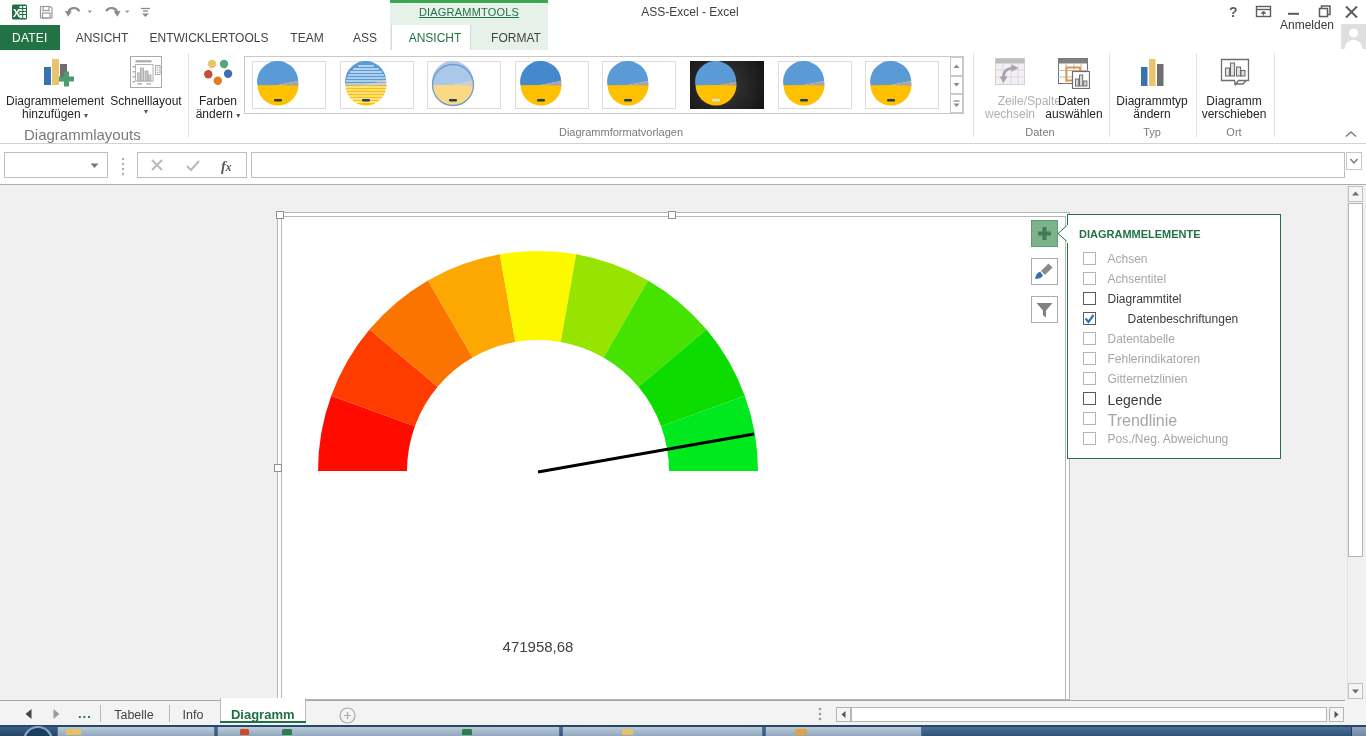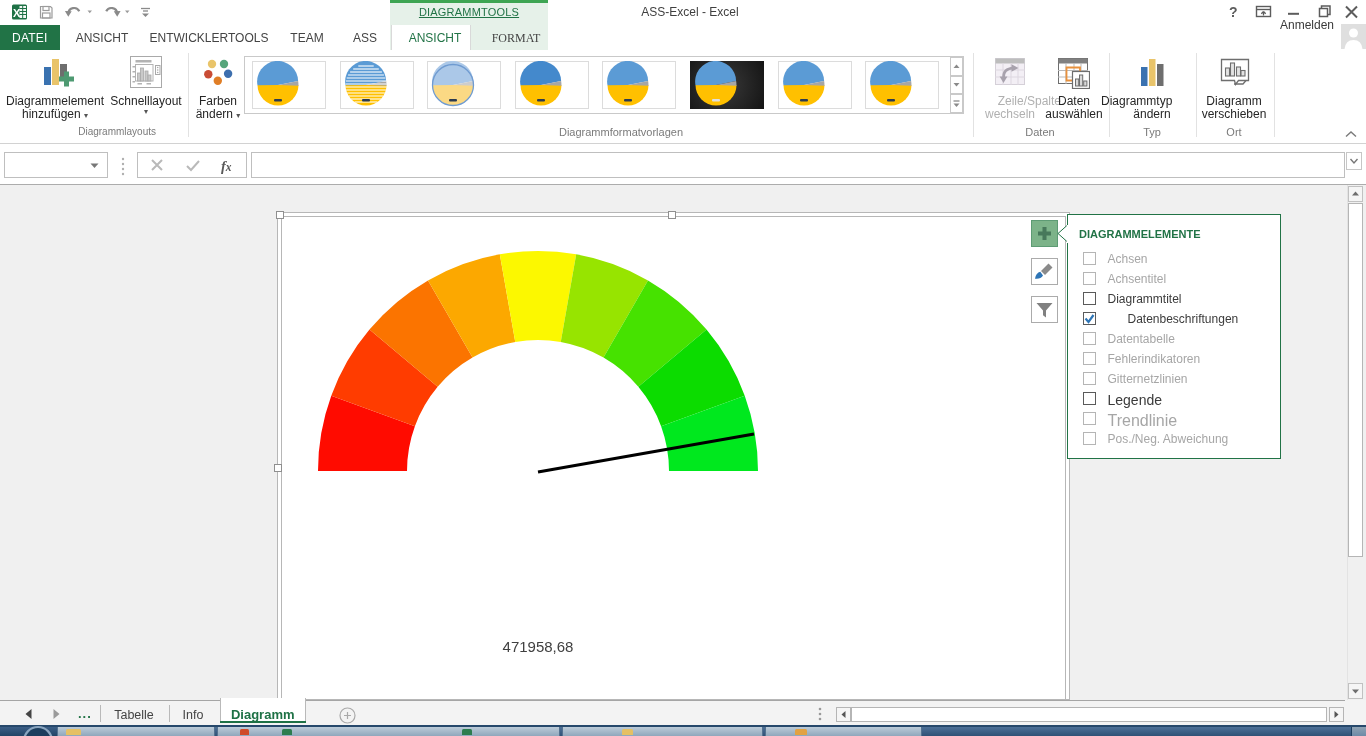--- a/index.html
+++ b/index.html
@@ -69,58 +69,58 @@
 <div class="ab" style="left:0;top:25px;width:1366px;height:25px;background:#fff;"></div>
 <div class="ab" style="left:390px;top:25px;width:158px;height:25px;background:#e6f1e9;"></div>
 <div class="ab" style="left:0;top:25px;width:59.5px;height:25px;background:#217346;"></div>
 <div class="txt" style="left:0px;top:31px;width:59.5px;text-align:center;font-size:12px;color:#fff;letter-spacing:0.2px;">DATEI</div>
 <div class="txt" style="left:60px;top:31px;width:84px;text-align:center;font-size:12px;color:#444;">ANSICHT</div>
 <div class="txt" style="left:144px;top:31px;width:130px;text-align:center;font-size:12px;color:#444;">ENTWICKLERTOOLS</div>
 <div class="txt" style="left:274px;top:31px;width:66px;text-align:center;font-size:12px;color:#444;">TEAM</div>
 <div class="txt" style="left:340px;top:31px;width:50px;text-align:center;font-size:12px;color:#444;">ASS</div>
 <div class="ab" style="left:391px;top:25px;width:80px;height:25px;background:#fff;border-left:1px solid #d9d9d9;border-right:1px solid #d9d9d9;box-sizing:border-box;"></div>
 <div class="txt" style="left:394px;top:31px;width:82px;text-align:center;font-size:12px;color:#217346;">ANSICHT</div>
-<div class="txt" style="left:470px;top:31px;width:92px;text-align:center;font-size:12px;color:#444;font-family:Liberation Serif, serif;">FORMAT</div>
+<div class="txt" style="left:470px;top:31px;width:92px;text-align:center;font-size:12px;color:#444;">FORMAT</div>
 
 <div class="txt" style="left:1280px;top:18px;font-size:12px;color:#3b3b3b;">Anmelden</div>
 <div class="ab" style="left:1341px;top:24px;width:25px;height:25px;background:#dfdfdf;">
   <svg width="25" height="25">
       <circle cx="12.5" cy="9" r="4.5" fill="#fff"></circle>
       <path d="M3.5 25 q1 -9 9 -9 q8 0 9 9 z" fill="#fff"></path>
     </svg>
 </div>
 
 <div class="ab" id="ribbon" style="left:0;top:50px;width:1366px;height:93px;background:#fff;border-bottom:1px solid #d2d2d2;box-sizing:content-box;"></div>
 
 <div class="ab" style="left:188px;top:53px;width:1px;height:84px;background:#e2e2e2;"></div>
 <div class="ab" style="left:973px;top:53px;width:1px;height:84px;background:#e2e2e2;"></div>
 <div class="ab" style="left:1109px;top:53px;width:1px;height:84px;background:#e2e2e2;"></div>
 <div class="ab" style="left:1196px;top:53px;width:1px;height:84px;background:#e2e2e2;"></div>
 <div class="ab" style="left:1274px;top:53px;width:1px;height:84px;background:#e2e2e2;"></div>
 
-<div class="txt" style="left:16px;top:126px;width:140px;text-align:right;font-size:10px;color:#7a7a7a;">Diagrammlayouts</div>
+<div class="txt" style="left:24px;top:126px;width:140px;text-align:left;font-size:15px;color:#7a7a7a;">Diagrammlayouts</div>
 <div class="txt" style="left:510px;top:126px;width:140px;text-align:center;font-size:11px;color:#7a7a7a;margin-left:41px;">Diagrammformatvorlagen</div>
 <div class="txt" style="left:970px;top:126px;width:140px;text-align:center;font-size:11px;color:#7a7a7a;">Daten</div>
 <div class="txt" style="left:1082px;top:126px;width:140px;text-align:center;font-size:11px;color:#7a7a7a;">Typ</div>
 <div class="txt" style="left:1164px;top:126px;width:140px;text-align:center;font-size:11px;color:#7a7a7a;">Ort</div>
 <svg class="ab" style="left:1344px;top:129px;" width="14" height="10">
     <path d="M2 7.5 l5 -4.5 l5 4.5" stroke="#7a7a7a" stroke-width="1.4" fill="none"></path>
   </svg>
 
 <div class="txt" style="left:4px;top:93.5px;width:102px;text-align:center;font-size:12px;color:#262626;">Diagrammelement</div>
 <div class="txt" style="left:4px;top:107px;width:102px;text-align:center;font-size:12px;color:#262626;">hinzufügen <span style="font-size:8px;color:#555;">▾</span></div>
 <div class="txt" style="left:95px;top:93.5px;width:102px;text-align:center;font-size:12px;color:#262626;">Schnelllayout</div>
 <div class="txt" style="left:95px;top:107px;width:102px;text-align:center;font-size:8px;color:#555;">▾</div>
 <div class="txt" style="left:167px;top:93.5px;width:102px;text-align:center;font-size:12px;color:#262626;">Farben</div>
 <div class="txt" style="left:167px;top:107px;width:102px;text-align:center;font-size:12px;color:#262626;">ändern <span style="font-size:8px;color:#555;">▾</span></div>
 <div class="txt" style="left:959px;top:93.5px;width:102px;text-align:right;font-size:12px;color:#b0b0b0;">Zeile/Spalte</div>
 <div class="txt" style="left:959px;top:107px;width:102px;text-align:center;font-size:12px;color:#b0b0b0;">wechseln</div>
 <div class="txt" style="left:1023px;top:93.5px;width:102px;text-align:center;font-size:12px;color:#262626;">Daten</div>
 <div class="txt" style="left:1023px;top:107px;width:102px;text-align:center;font-size:12px;color:#262626;">auswählen</div>
-<div class="txt" style="left:1101px;top:93.5px;width:102px;font-size:12px;color:#262626;">Diagrammtyp</div>
+<div class="txt" style="left:1101px;top:93.5px;width:102px;text-align:center;font-size:12px;color:#262626;">Diagrammtyp</div>
 <div class="txt" style="left:1101px;top:107px;width:102px;text-align:center;font-size:12px;color:#262626;">ändern</div>
 <div class="txt" style="left:1183px;top:93.5px;width:102px;text-align:center;font-size:12px;color:#262626;">Diagramm</div>
 <div class="txt" style="left:1183px;top:107px;width:102px;text-align:center;font-size:12px;color:#262626;">verschieben</div>
 
 <svg class="ab" style="left:40px;top:56px;" width="36" height="34">
 <rect x="4" y="11" width="7" height="18" fill="#3a72b0"></rect>
 <rect x="12" y="3" width="7" height="26" fill="#e9c46a"></rect>
 <rect x="20" y="8" width="7" height="14" fill="#6e6e6e"></rect>
 <path d="M23 24 h5 v-5 h5 v5 h5 v5 h-5 v5 h-5 v-5 h-5 z" fill="#4e9a72" transform="translate(-4 -3.5)"></path>
 </svg>

